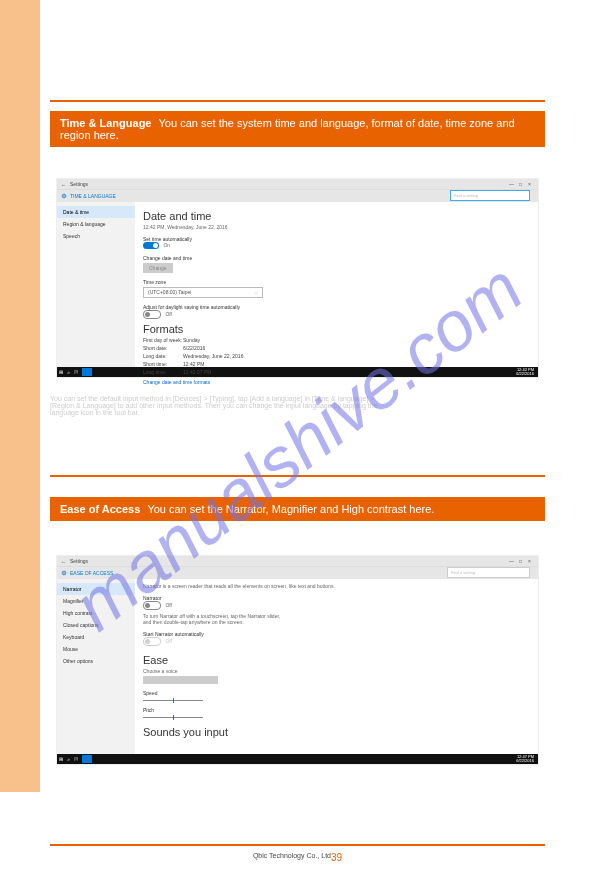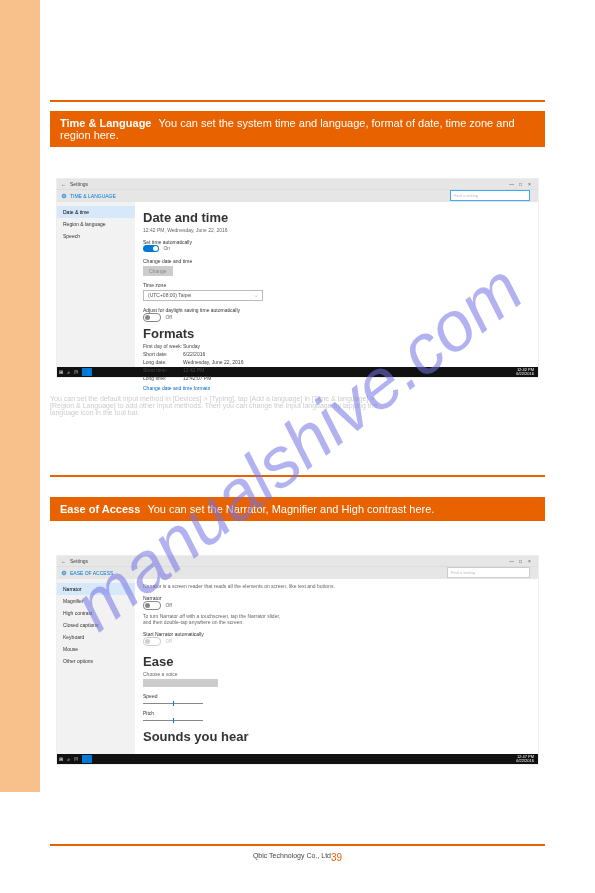--- a/index.html
+++ b/index.html
@@ -94,21 +94,21 @@
   }
   .win-sidebar-item.selected {
     background: #d6e8fa;
     color: #000;
   }
   .win-main {
     flex: 1;
     padding: 4px 8px;
     position: relative;
   }
-  .win-main h1 { font-size: 13px; font-weight: 700; color: #333; margin: 4px 0 2px 0; }
+  .win-main h1 { font-size: 11px; font-weight: 400; color: #333; margin: 4px 0 2px 0; }
   .win-main .sub { font-size: 5px; color: #666; }
   .win-main .label { font-size: 5px; color: #333; margin-top: 6px; }
   .win-toggle { width: 16px; height: 7px; background: #0078d7; border-radius: 4px; display: inline-block; vertical-align: middle; position: relative; }
   .win-toggle.off { background: #fff; border: 1px solid #888; }
   .win-toggle::after { content: ''; position: absolute; right: 1px; top: 1px; width: 5px; height: 5px; background: #fff; border-radius: 50%; }
   .win-toggle.off::after { left: 1px; right: auto; background: #888; }
   .win-gray-btn { display: inline-block; background: #ccc; color: #888; font-size: 5px; padding: 2px 6px; margin-top: 2px; }
   .win-select { border: 1px solid #bbb; font-size: 5px; color: #555; padding: 1px 4px; width: 110px; margin-top: 2px; display: flex; justify-content: space-between; }
   .win-formats-row { display: flex; font-size: 5px; color: #444; margin-top: 2px; }
   .win-formats-row .k { width: 40px; }
@@ -355,21 +355,21 @@
       <h1 style="margin-top:8px">Ease</h1>
       <div class="sub">Choose a voice</div>
       <div class="vo-dropdown"></div>
 
       <div class="label">Speed</div>
       <div class="win-slider"></div>
 
       <div class="label">Pitch</div>
       <div class="win-slider"></div>
 
-      <h1 style="margin-top:8px">Sounds you hear</h1>
+      <h1 style="margin-top:8px">Sounds you input</h1>
     </div>
   </div>
   <div class="win-taskbar">
     <div class="tb-left">
       <span class="tb-icon">⊞</span>
       <span class="tb-icon">⌕</span>
       <span class="tb-icon">⎚</span>
       <span class="tb-app"></span>
     </div>
     <div class="tb-right">

